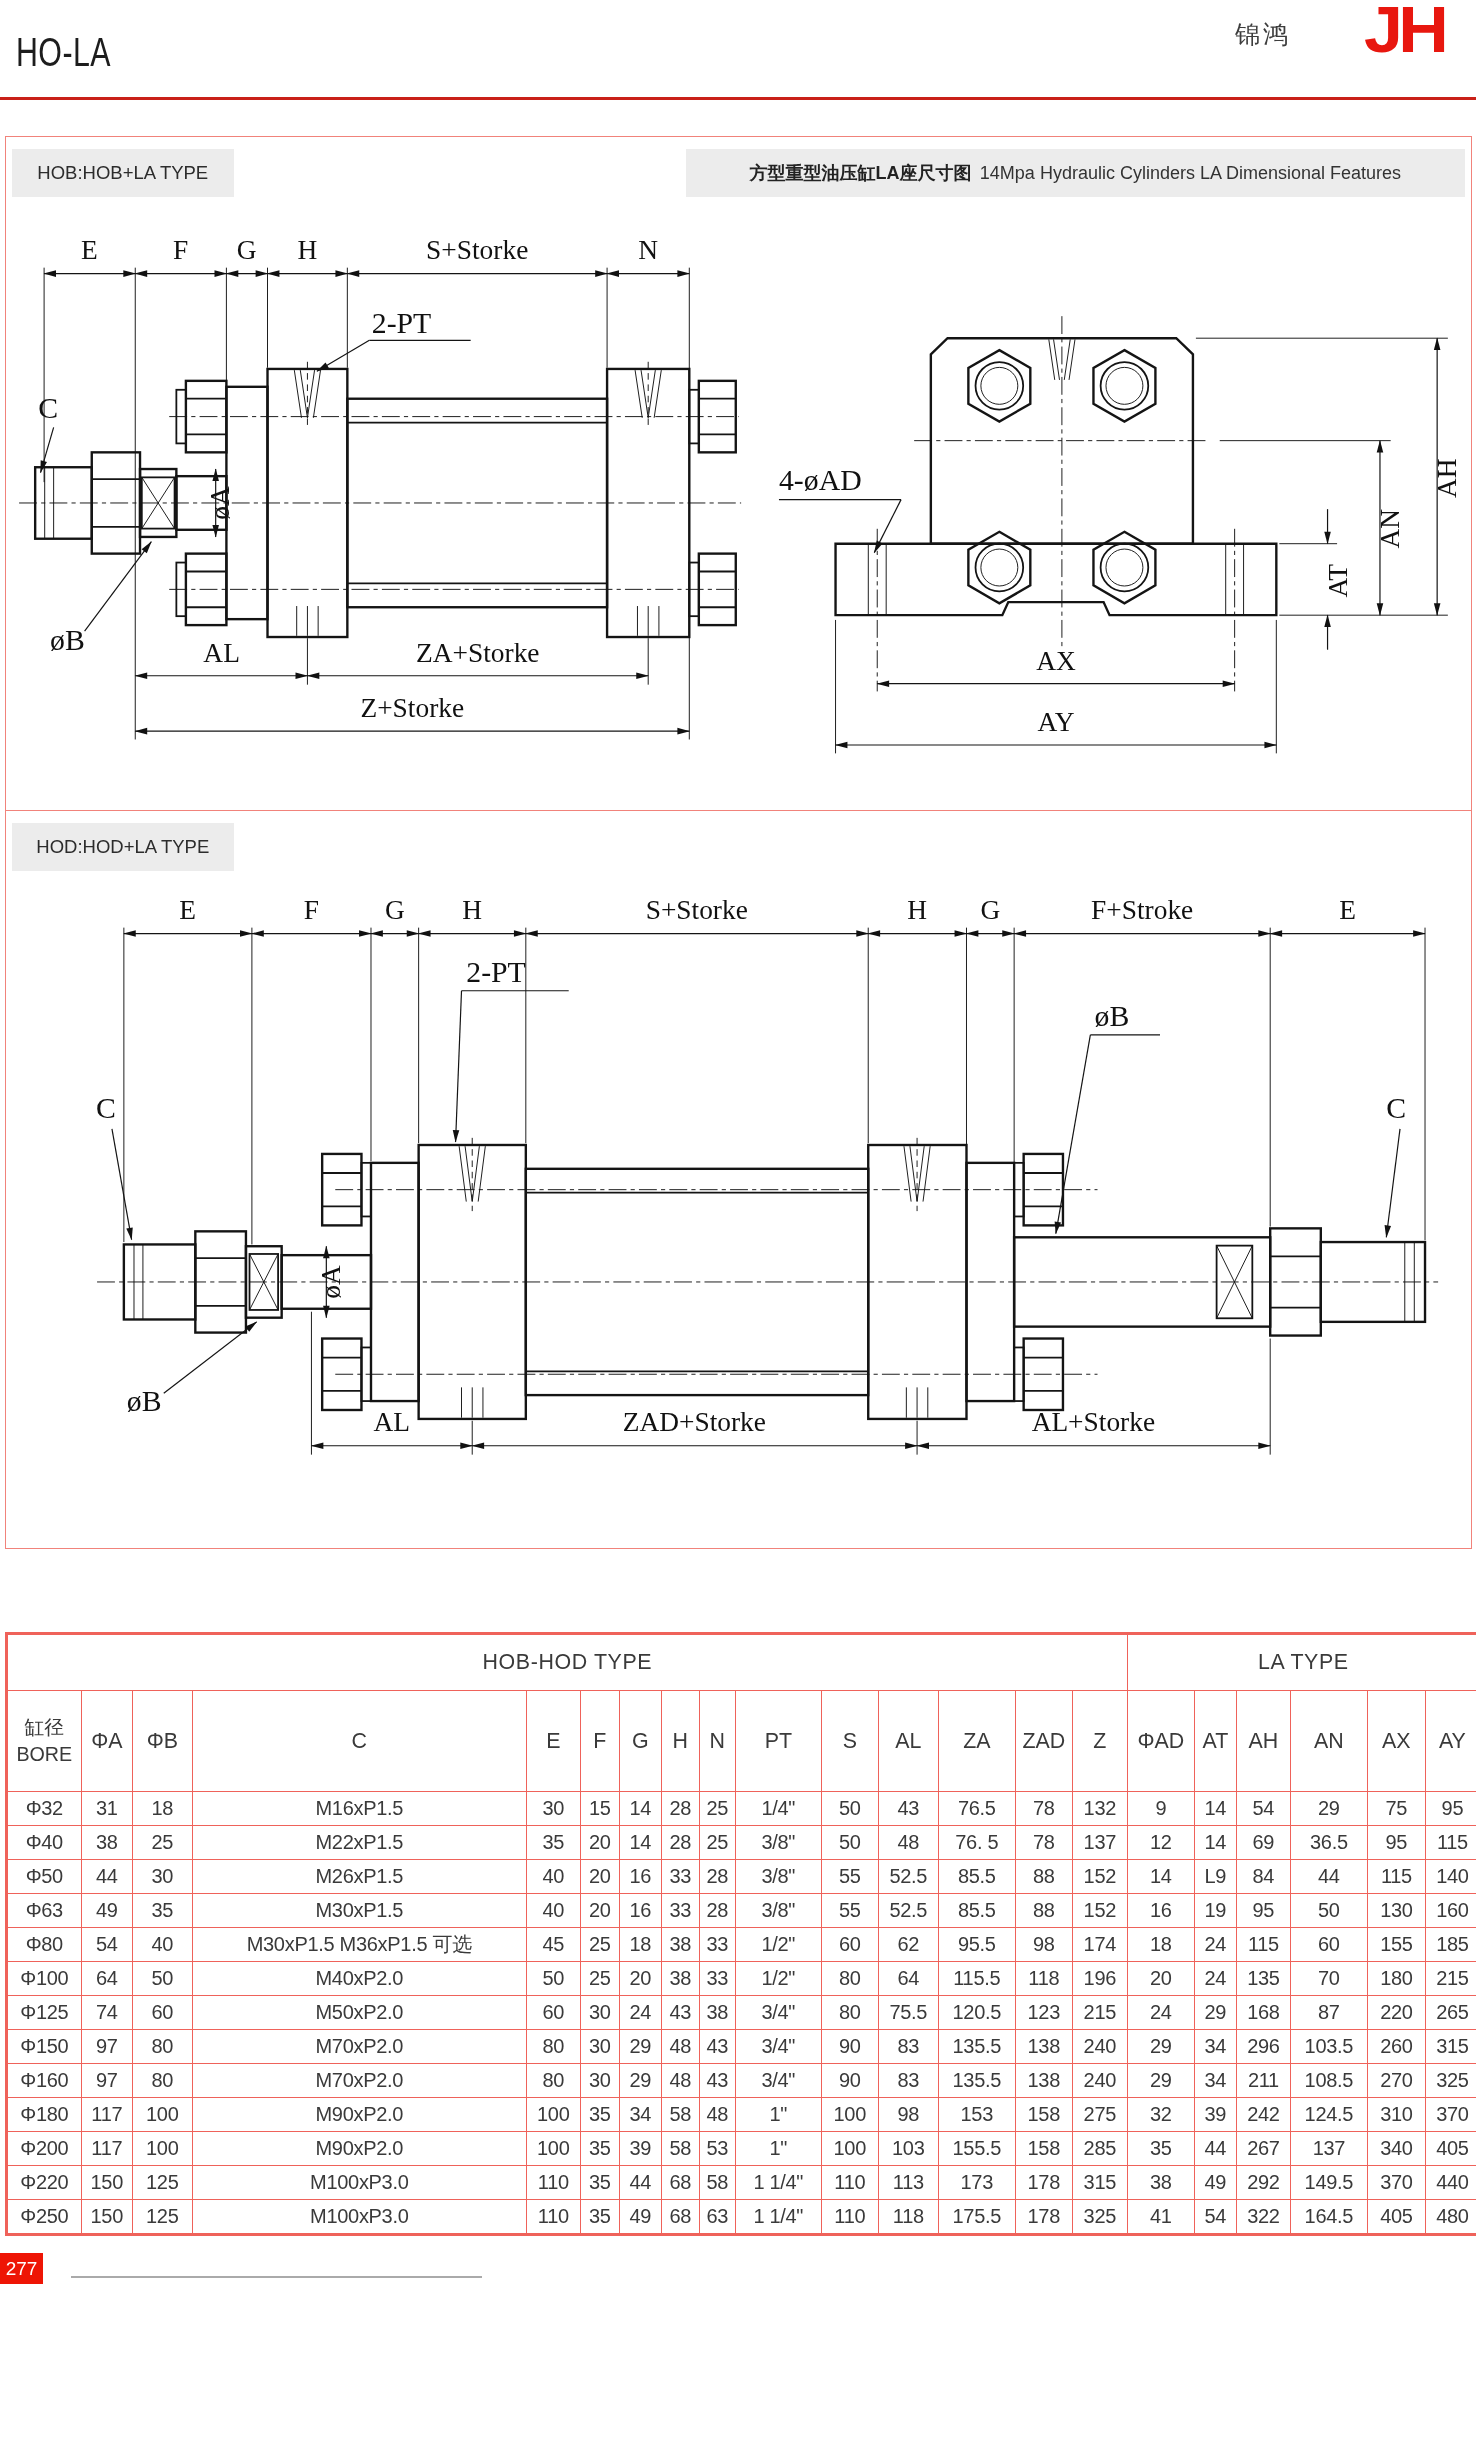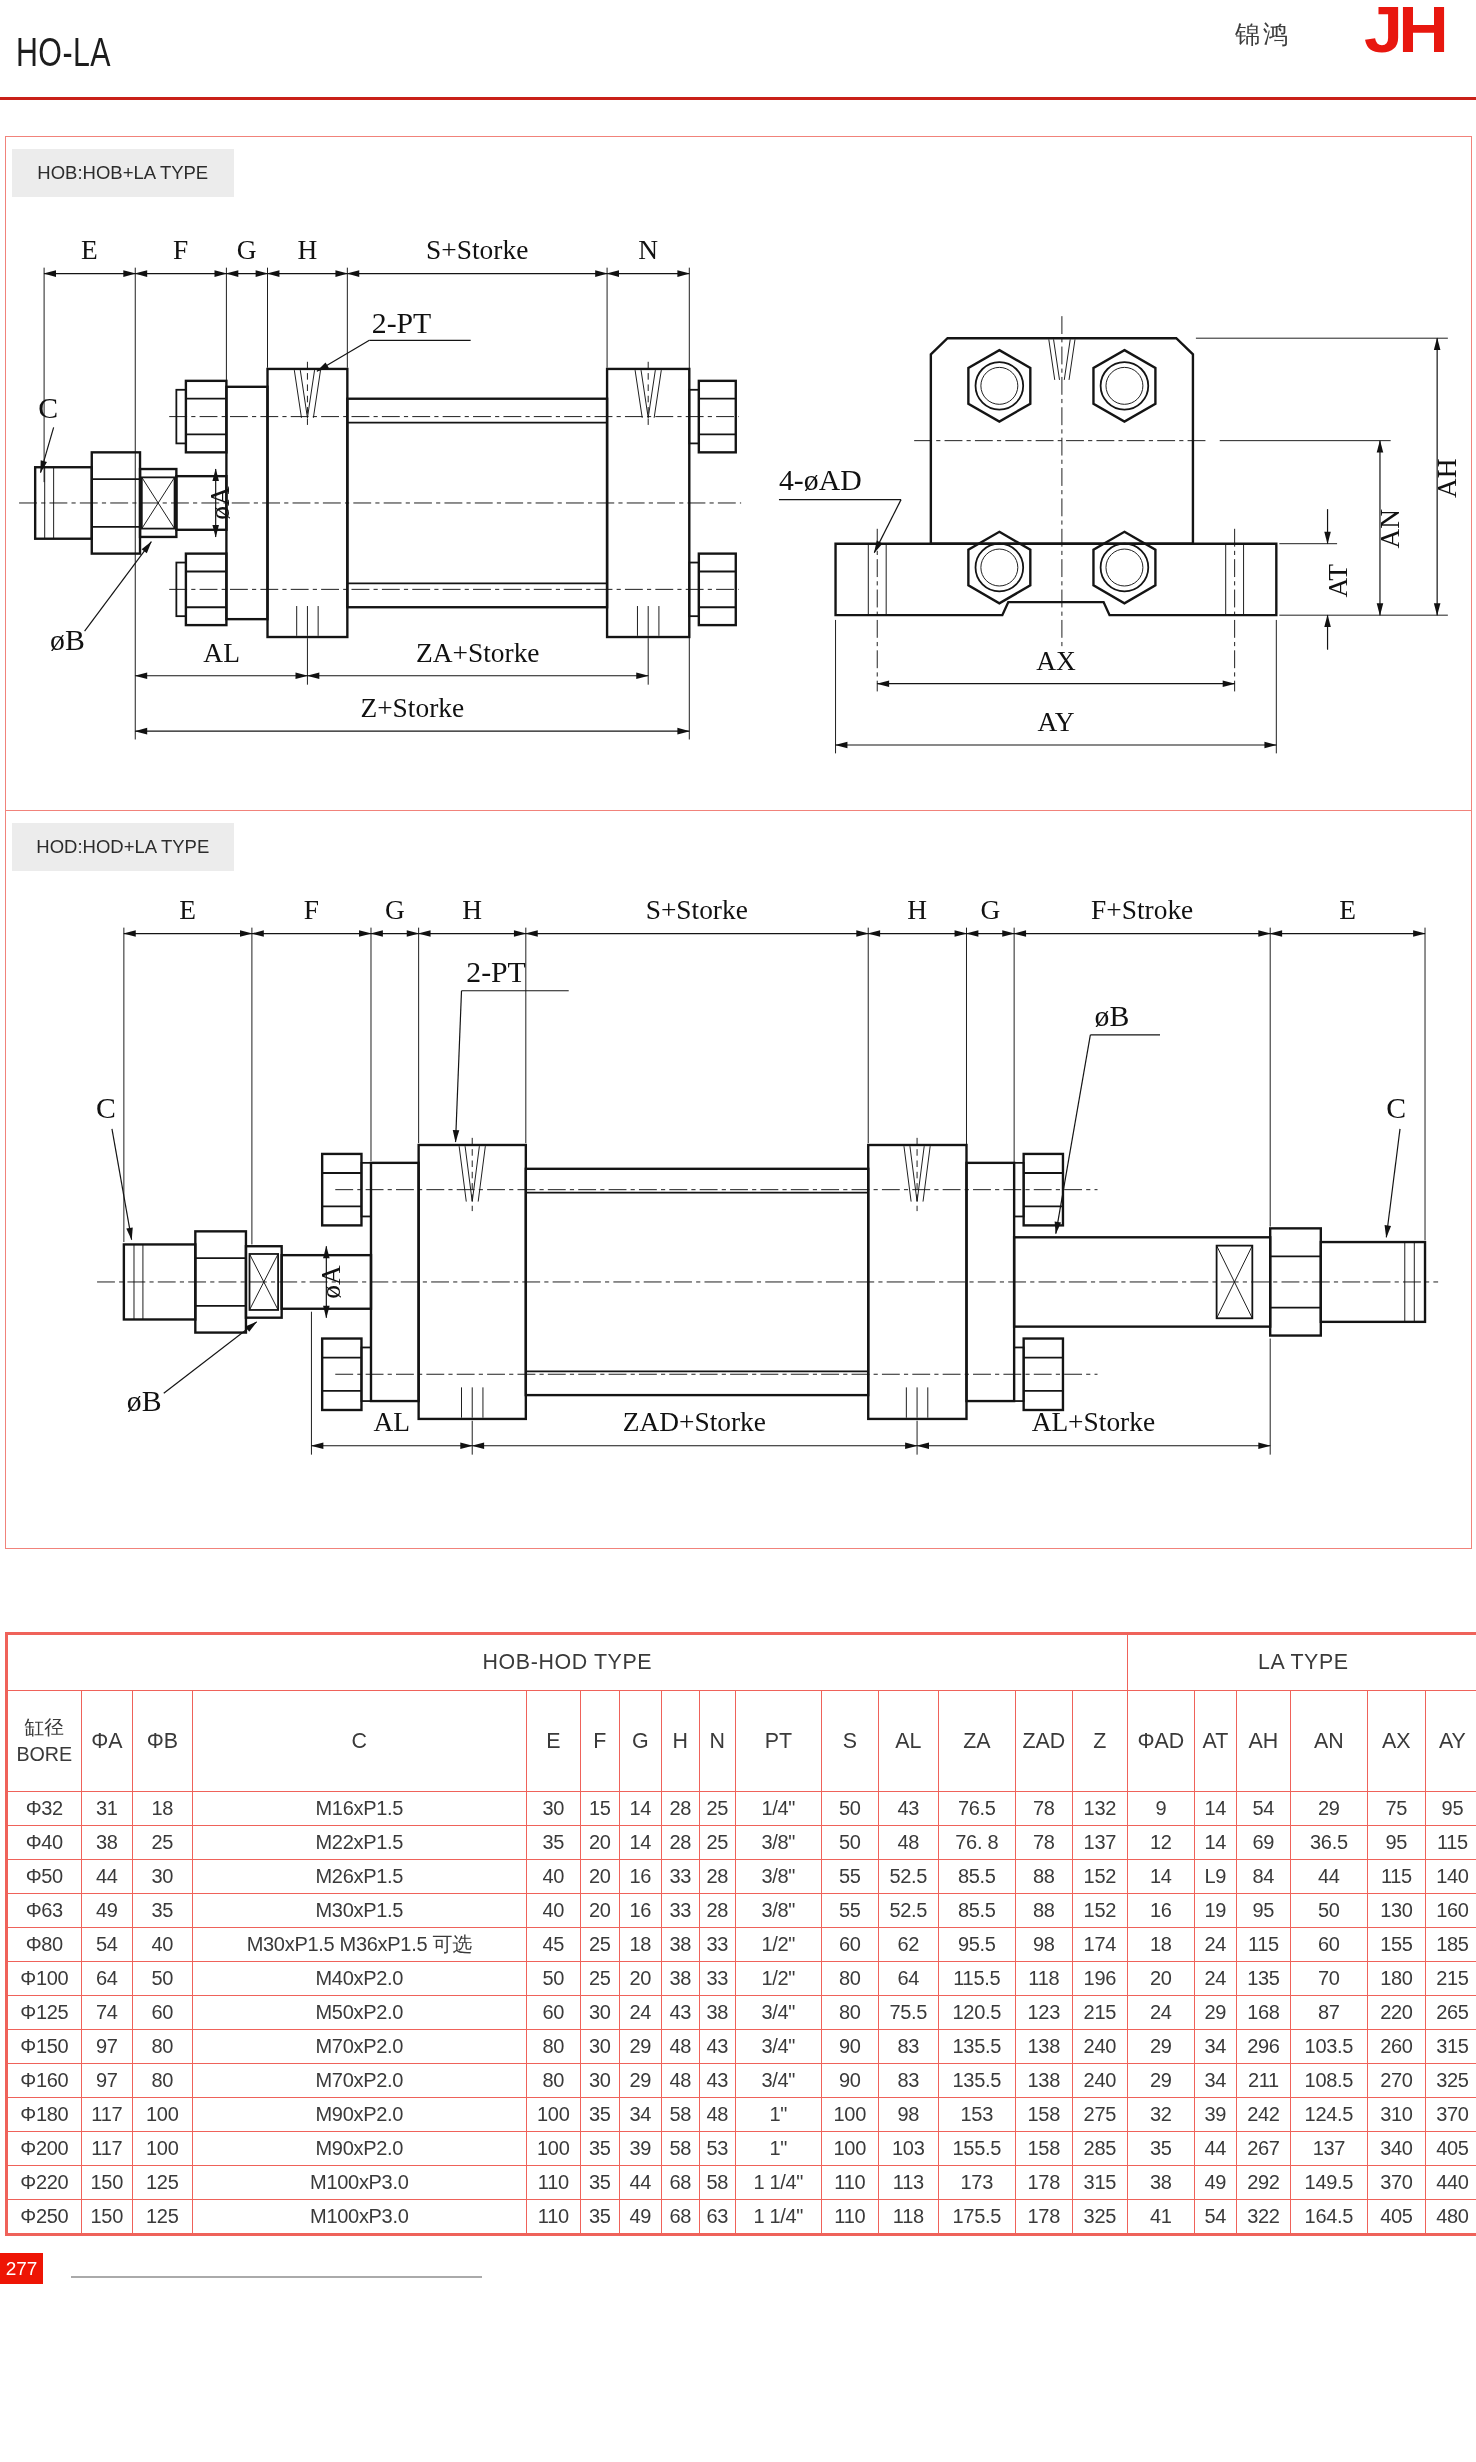--- a/index.html
+++ b/index.html
@@ -56,20 +56,24 @@
 
   <div class="title">HO-LA</div>
   <div class="logo">
     <span class="logo-cn">锦鸿</span>
     <span class="logo-jh">JH</span>
   </div>
   <div class="hrule"></div>
 
   <section class="panel panel-hob">
     <div class="tag">HOB:HOB+LA TYPE</div>
+    <div class="heading">
+      <span class="cn">方型重型油压缸LA座尺寸图</span>
+      <span class="en">14Mpa Hydraulic Cylinders LA Dimensional Features</span>
+    </div>
 
     <svg style="left:13px;top:83px;" width="724" height="560" viewBox="0 0 1215 940">
       <defs>
         <marker id="ae1" orient="auto" markerUnits="userSpaceOnUse" markerWidth="24" markerHeight="16" refX="22" refY="8" viewBox="0 0 24 16">
             <path d="M23,8 L2,2.5 L2,13.5 Z" fill="#111"></path>
           </marker>
         <marker id="as1" orient="auto-start-reverse" markerUnits="userSpaceOnUse" markerWidth="24" markerHeight="16" refX="22" refY="8" viewBox="0 0 24 16">
             <path d="M23,8 L2,2.5 L2,13.5 Z" fill="#111"></path>
           </marker>
       </defs>
@@ -500,21 +504,21 @@
           <td>25</td>
           <td>M22xP1.5</td>
           <td>35</td>
           <td>20</td>
           <td>14</td>
           <td>28</td>
           <td>25</td>
           <td>3/8"</td>
           <td>50</td>
           <td>48</td>
-          <td>76. 8</td>
+          <td>76. 5</td>
           <td>78</td>
           <td>137</td>
           <td>12</td>
           <td>14</td>
           <td>69</td>
           <td>36.5</td>
           <td>95</td>
           <td>115</td>
         </tr>
         <tr>

